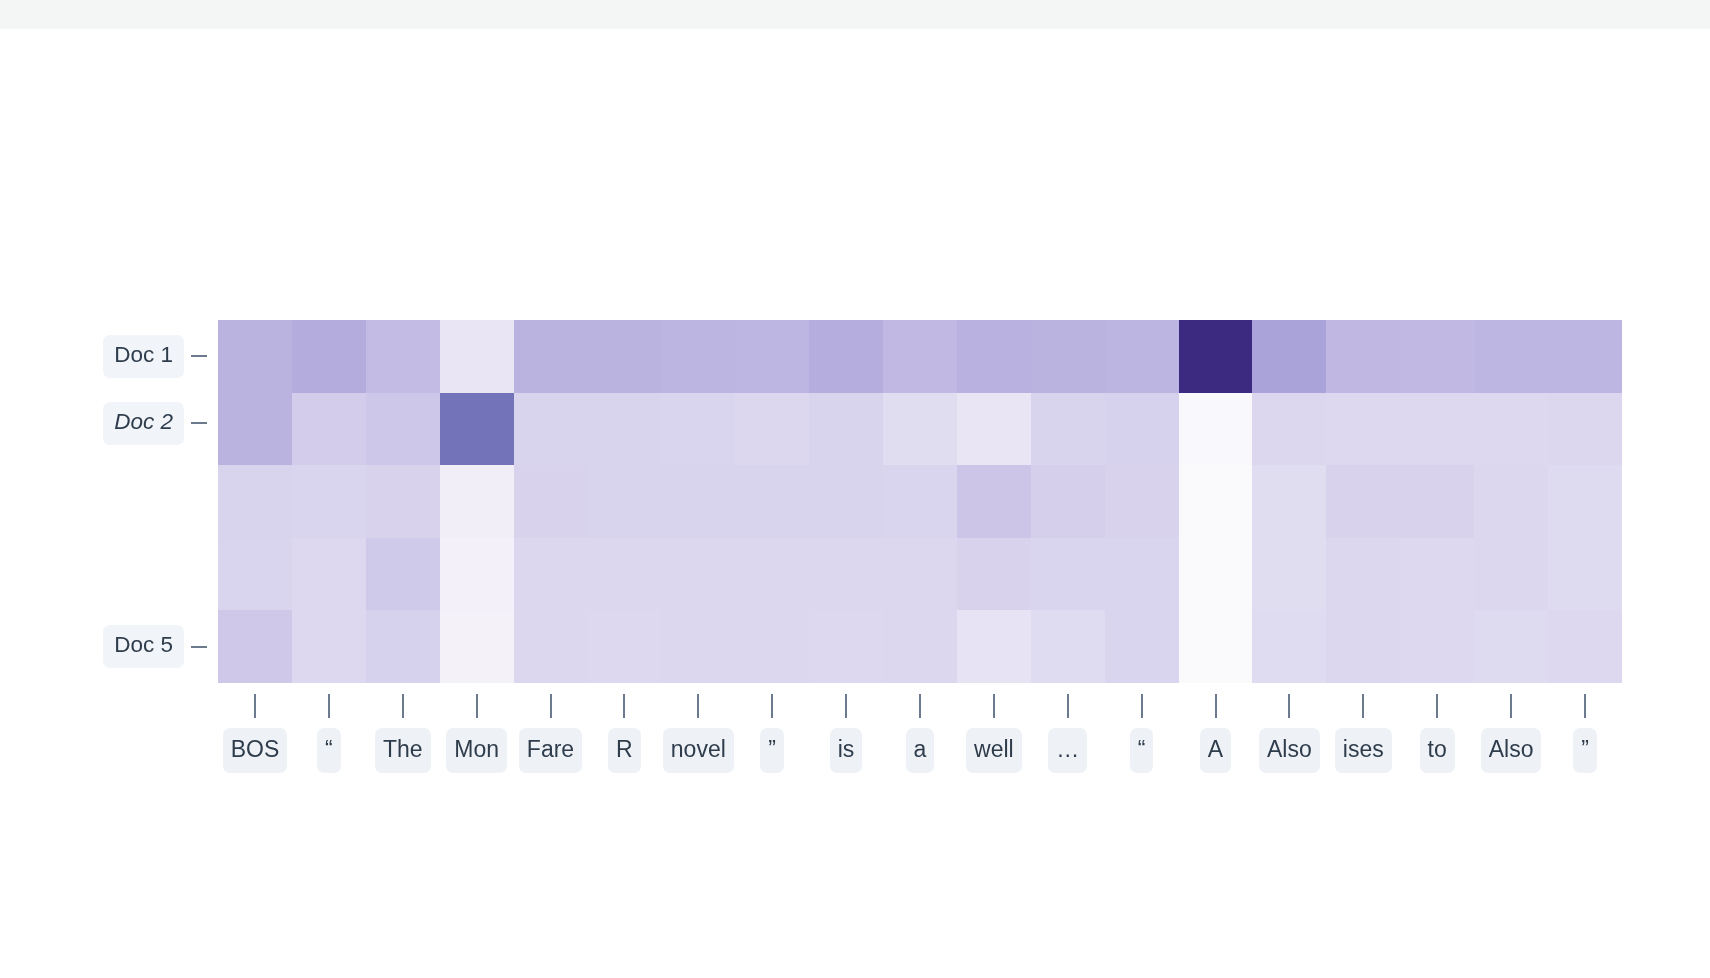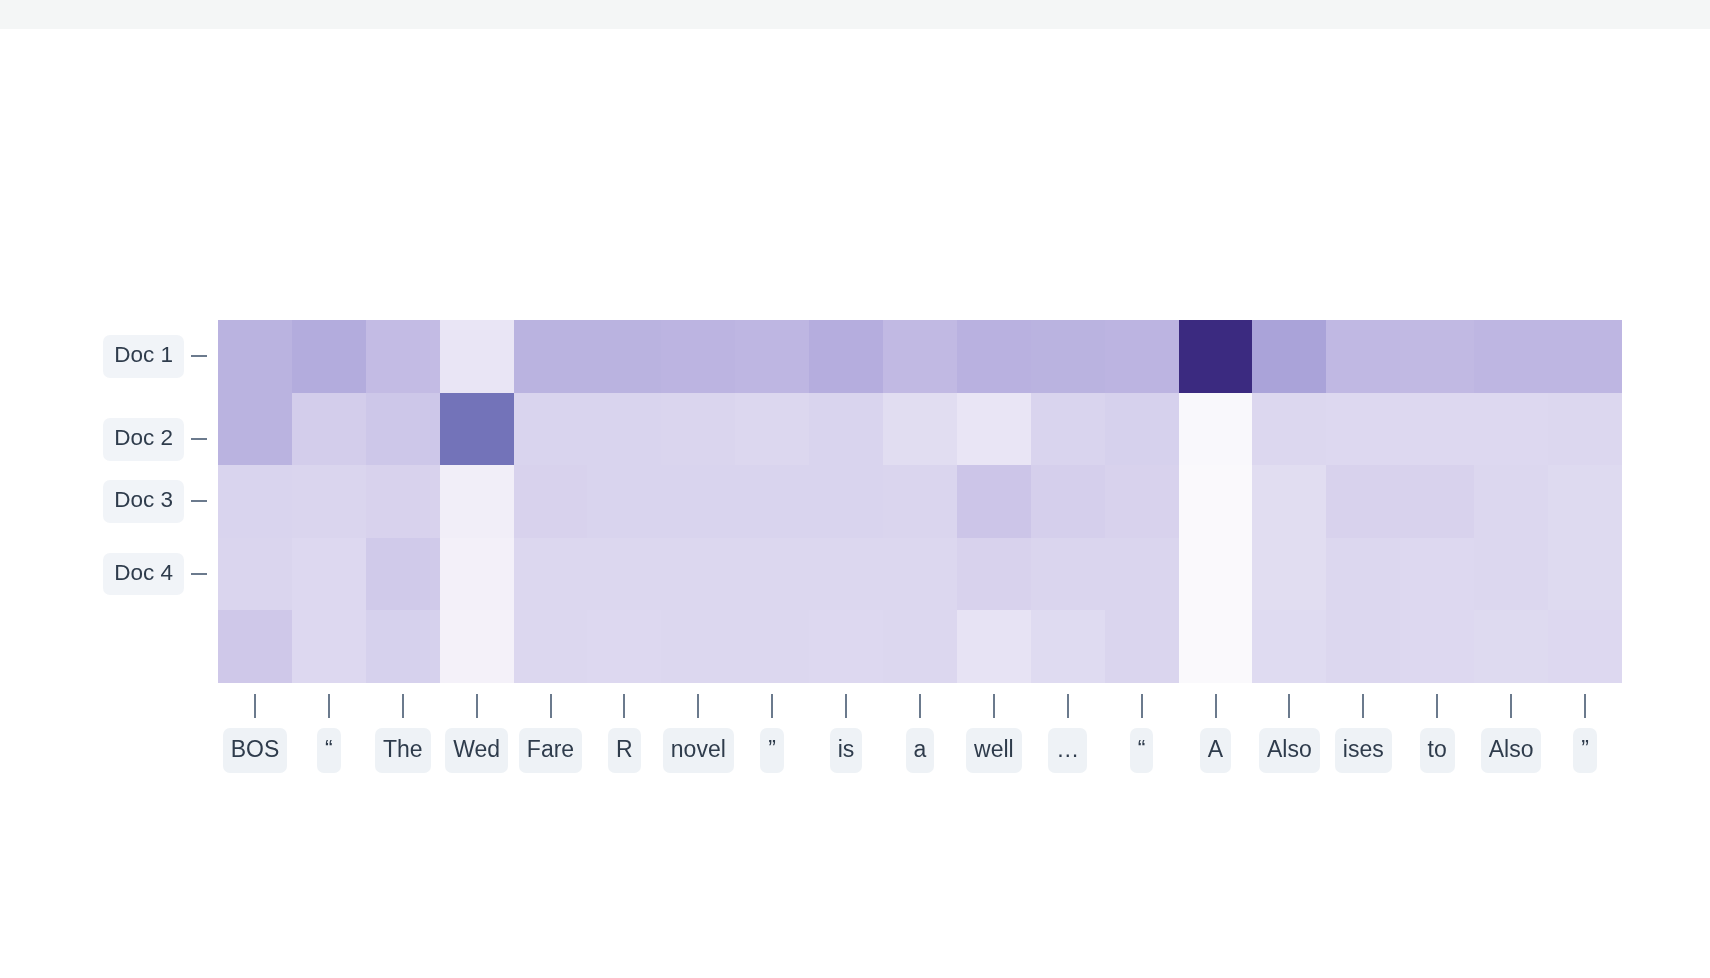--- a/index.html
+++ b/index.html
@@ -139,30 +139,26 @@
 
 <div id="top-strip"></div>
 
 <div id="figure">
 
   <div id="row-labels">
       <div class="row-label-wrap" style="top: 0px; height: 72.6px;">
         <span class="row-label-chip">Doc 1</span>
         <span class="row-tick"></span>
       </div>
-      <div class="row-label-wrap" style="top: 83px; height: 72.6px;">
+      <div class="row-label-wrap" style="top: 67px; height: 72.6px; font-style: italic;">
         <span class="row-label-chip">Doc 2</span>
         <span class="row-tick"></span>
       </div>
-      <div class="row-label-wrap" style="top: 145.2px; height: 72.6px;">
-        <span class="row-label-chip">Doc 3</span>
-        <span class="row-tick"></span>
-      </div>
-      <div class="row-label-wrap" style="top: 217.8px; height: 72.6px;">
-        <span class="row-label-chip">Doc 4</span>
+      <div class="row-label-wrap" style="top: 290.4px; height: 72.6px;">
+        <span class="row-label-chip">Doc 5</span>
         <span class="row-tick"></span>
       </div>
     </div>
 
   <div id="plot">
       <div class="hm-row" style="height: 72.6px;">
         <div class="hm-cell" title="Doc 1 / BOS: 0.47" style="background: rgb(186, 179, 224);"></div>
         <div class="hm-cell" title="Doc 1 / “: 0.51" style="background: rgb(179, 172, 221);"></div>
         <div class="hm-cell" title="Doc 1 / The: 0.42" style="background: rgb(195, 187, 228);"></div>
         <div class="hm-cell" title="Doc 1 / Sun: 0.16" style="background: rgb(233, 229, 245);"></div>
@@ -332,21 +328,21 @@
       <div class="col-label-slot">
         <span class="col-label-chip">BOS</span>
       </div>
       <div class="col-label-slot">
         <span class="col-label-chip">“</span>
       </div>
       <div class="col-label-slot">
         <span class="col-label-chip">The</span>
       </div>
       <div class="col-label-slot">
-        <span class="col-label-chip">Wed</span>
+        <span class="col-label-chip">Mon</span>
       </div>
       <div class="col-label-slot">
         <span class="col-label-chip">Fare</span>
       </div>
       <div class="col-label-slot">
         <span class="col-label-chip">R</span>
       </div>
       <div class="col-label-slot">
         <span class="col-label-chip">novel</span>
       </div>

